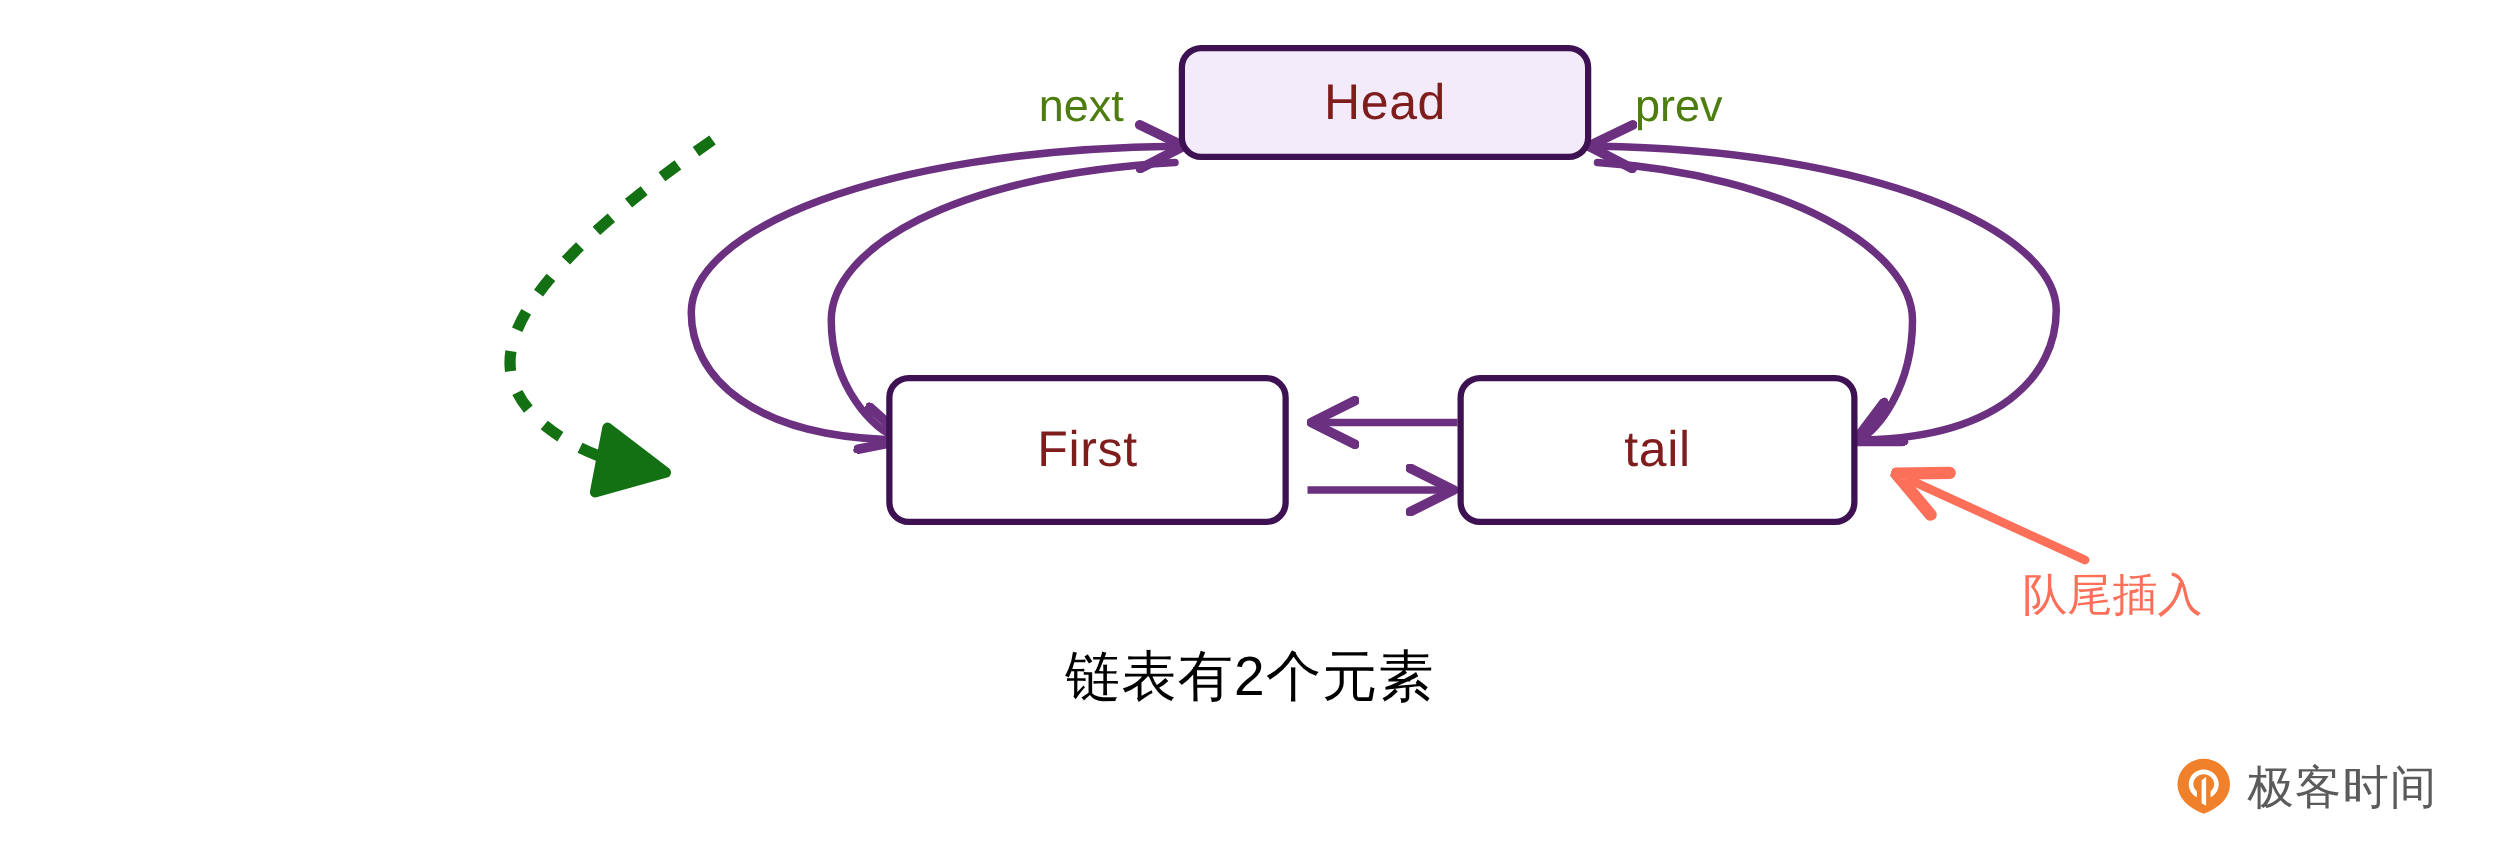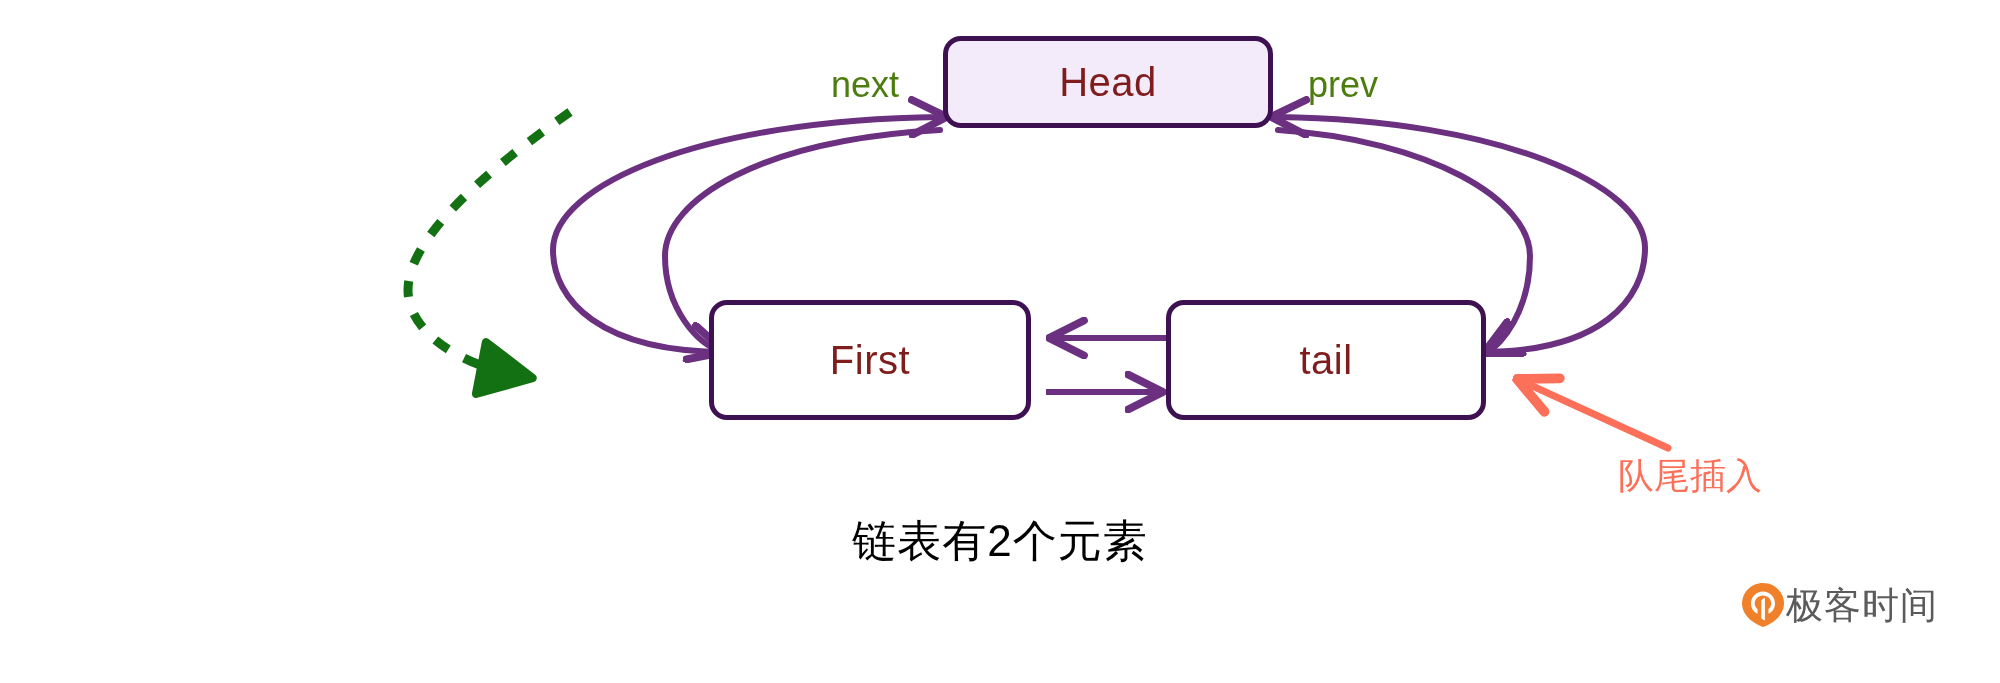--- a/index.html
+++ b/index.html
@@ -96,23 +96,24 @@
     width: 2000px;
     text-align: center;
     font-size: 44px;
     color: #000000;
     font-family: "Liberation Sans", "DejaVu Sans", sans-serif;
     letter-spacing: 1px;
   }
   #brand-logo {
     position: absolute;
     left: 1740px;
-    top: 582px;
+    top: 606px;
     display: flex;
     align-items: center;
+    gap: 12px;
   }
   #brand-mark {
     width: 46px;
     height: 46px;
     position: relative;
     flex: 0 0 auto;
   }
   #brand-text {
     font-size: 37px;
     color: #5b5b5b;

